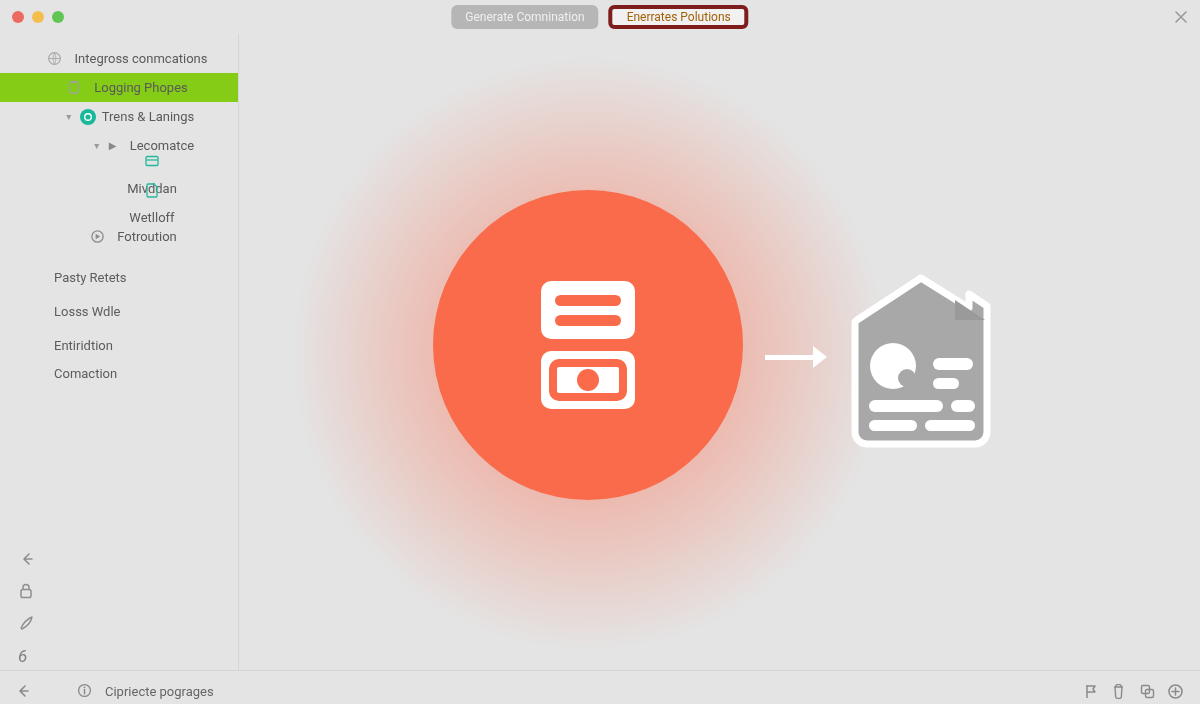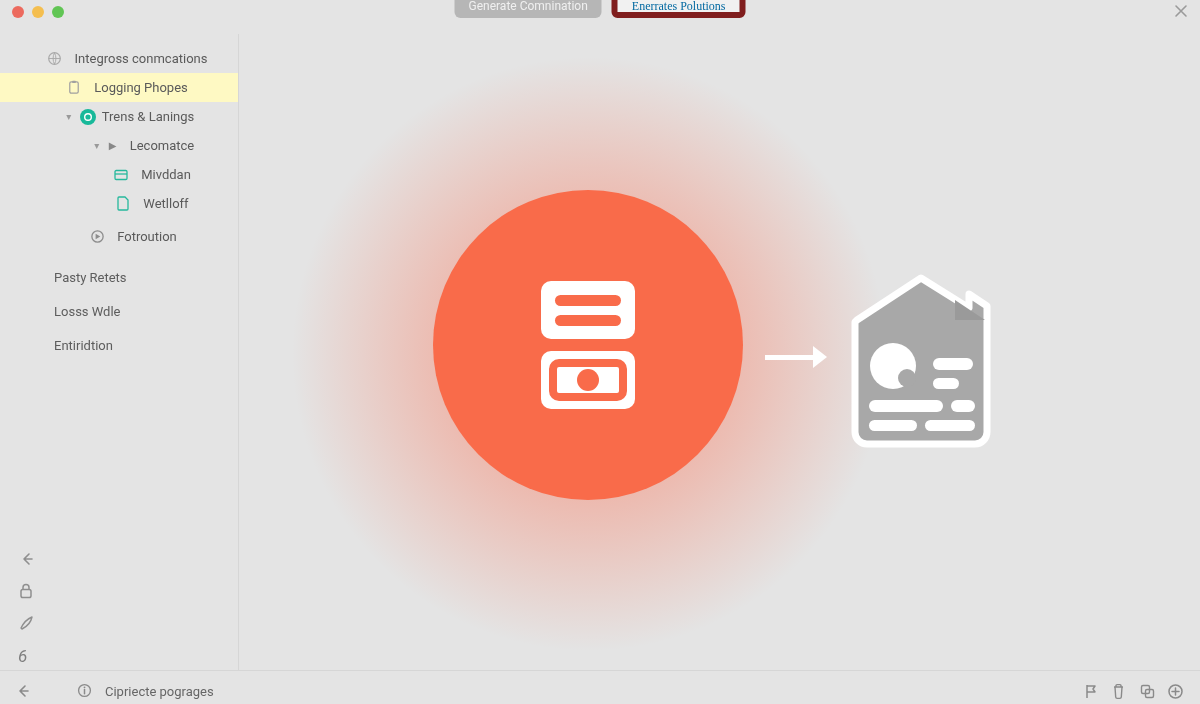--- a/index.html
+++ b/index.html
@@ -1,33 +1,33 @@
 <!DOCTYPE html>
 <html><head>
   <meta charset="utf-8">
   <style>
     * { margin:0; padding:0; box-sizing:border-box; font-family: -apple-system, "Segoe UI", Roboto, Helvetica, Arial, sans-serif; }
     body { background:#e4e4e4; width:1200px; height:704px; overflow:hidden; color:#555; }
-    .titlebar { height:34px; display:flex; align-items:flex-end; padding:16px 12px; position:relative; }
+    .titlebar { height:34px; display:flex; align-items:center; padding:16px 12px; position:relative; }
     .traffic-lights { display:flex; gap:8px; }
     .tl { width:12px; height:12px; border-radius:50%; }
     .tl.red{background:#ec6a5e;} .tl.yellow{background:#f4be4f;} .tl.green{background:#61c554;}
     .titlebar-center { position:absolute; left:50%; transform:translateX(-50%); display:flex; gap:10px; }
     .pill { height:24px; padding:0 14px; border-radius:6px; font-size:12px; display:flex; align-items:center; cursor:pointer; }
     .pill.primary { background:#b6b6b6; color:#f0f0f0; }
-    .pill.secondary { background:#f1f1f1; border:6px solid #7f1d1d; color:#0369a1;font-family:Liberation Serif, serif; }
+    .pill.secondary { background:#f1f1f1; border:4px solid #7f1d1d; color:#a16207; }
     .close-x { margin-left:auto; color:#999; font-size:16px; cursor:pointer; }
     .main { display:flex; height:636px; }
     .sidebar { width:238px; padding-top:10px; position:relative; }
     .sb-item { display:flex; align-items:center; gap:12px; height:29px; padding-left:16px; font-size:13px; color:#5a5a5a; cursor:pointer;justify-content:center; }
-    .sb-item.selected { background:#fef9c3; }
+    .sb-item.selected { background:#84cc16; }
     .sb-item .ico { width:16px; height:16px; flex-shrink:0; display:flex; align-items:center; justify-content:center; }
     .sb-item.lv1 { padding-left:28px; }
     .sb-item.lv2 { padding-left:48px; }
-    .sb-item.lv3 { padding-left:66px; }
+    .sb-item.lv3 { padding-left:66px;flex-direction:column; }
     .badge { width:16px; height:16px; border-radius:50%; background:#18b99a; display:flex; align-items:center; justify-content:center; }
     .sb-group-label { padding-left:54px; font-size:13px; color:#5d5d5d; height:28px; display:flex; align-items:center; }
     .sb-lower { position:absolute; bottom:0; left:0; display:flex; flex-direction:column; gap:14px; padding:0 0 6px 18px; color:#8a8a8a; }
     .sb-lower .lico { width:18px; height:18px; cursor:pointer; }
     .content { flex:1; border-left:1px solid #d6d6d6; position:relative; overflow:hidden; }
     .glow { position:absolute; width:600px; height:600px; left:50px; top:20px; border-radius:50%;
             background: radial-gradient(circle, rgba(252,110,80,0.55) 0%, rgba(252,110,80,0.40) 30%, rgba(252,110,80,0.18) 52%, rgba(252,110,80,0) 70%); }
     .big-circle { position:absolute; width:310px; height:310px; left:194px; top:156px; border-radius:50%; background:#f96b4a; display:flex; align-items:center; justify-content:center; }
     .arrow { position:absolute; left:526px; top:312px; display:flex; align-items:center; }
     .arrow-line { width:48px; height:5px; background:#fff; }
@@ -126,20 +126,21 @@
       </span>
       <span>Fotroution</span>
     </div>
 
     <div style="height:12px"></div>
     <div class="sb-group-label">Pasty Retets</div>
     <div style="height:6px"></div>
     <div class="sb-group-label">Losss Wdle</div>
     <div style="height:6px"></div>
     <div class="sb-group-label">Entiridtion</div>
+    <div class="sb-group-label">Comaction</div>
 
     <div class="sb-lower">
       <span class="lico">
         <svg width="18" height="18" viewBox="0 0 18 18">
             <path d="M11 4l-5 5 5 5M6 9h8" fill="none" stroke="#8f8f8f" stroke-width="1.6" stroke-linecap="round" stroke-linejoin="round"></path>
           </svg>
       </span>
       <span class="lico">
         <svg width="16" height="18" viewBox="0 0 16 18">
             <rect x="3" y="7.5" width="10" height="8" rx="1.8" fill="none" stroke="#8f8f8f" stroke-width="1.5"></rect>

